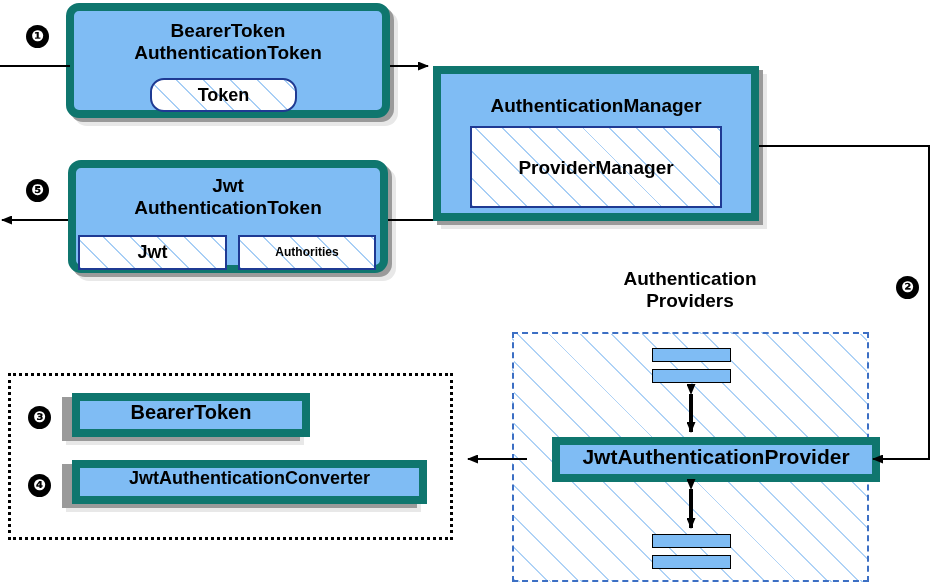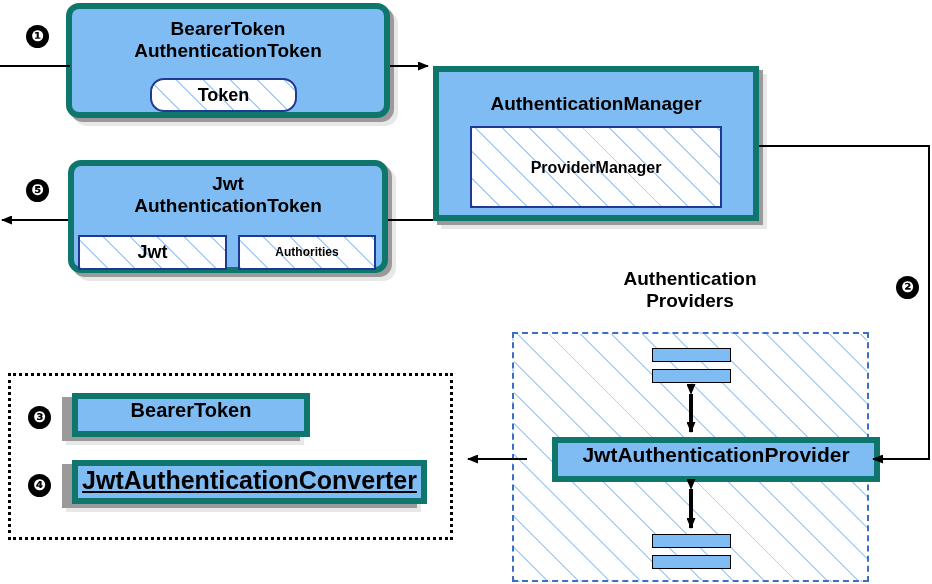--- a/index.html
+++ b/index.html
@@ -25,21 +25,21 @@
     width: 932px;
     height: 584px;
     pointer-events: none;
     z-index: 5;
   }
   
   .node {
     position: absolute;
     box-sizing: border-box;
     background: #7FBCF4;
-    border: 6px solid #0f766e;
+    border: 8px solid #0f766e;
     color: #000000;
     font-weight: bold;
     text-align: center;
     z-index: 3;
   }
   .node.round {
     border-radius: 13px;
   }
   
   .shadow2 {
@@ -212,21 +212,21 @@
   </div>
   <div class="hatch" style="left:238px; top:235px; width:138px; height:35px; font-size:12px; line-height:31px;">
     <span>Authorities</span>
   </div>
 
   <div class="shadow1" style="left:441px; top:74px; width:326px; height:155px;"></div>
   <div class="shadow2" style="left:437px; top:70px; width:326px; height:155px;"></div>
   <div class="node" style="left:433px; top:66px; width:326px; height:155px; font-size:19px; padding-top:21px;">
     <span class="title">AuthenticationManager</span>
   </div>
-  <div class="hatch" style="left:470px; top:126px; width:252px; height:82px; font-size:16px; line-height:79px;">
+  <div class="hatch" style="left:470px; top:126px; width:252px; height:82px; font-size:19px; line-height:79px;">
     <span>ProviderManager</span>
   </div>
 
   <div class="free-label two-line" style="left:568px; top:268px; width:244px; font-size:19px;">Authentication
 Providers</div>
 
   <div class="dashed-container" style="left:512px; top:332px; width:357px; height:250px;"></div>
 
   <div class="minibar" style="left:652px; top:348px; width:79px; height:14px;"></div>
   <div class="minibar" style="left:652px; top:369px; width:79px; height:14px;"></div>
@@ -243,17 +243,17 @@
   <div class="dotted-container" style="left:8px; top:373px; width:445px; height:167px;"></div>
 
   <div class="shadow1" style="left:66px; top:401px; width:238px; height:44px;"></div>
   <div class="shadow2" style="left:62px; top:397px; width:238px; height:44px;"></div>
   <div class="node" style="left:72px; top:393px; width:238px; height:44px; font-size:20px; line-height:40px;">
     <span class="title">BearerToken</span>
   </div>
 
   <div class="shadow1" style="left:66px; top:468px; width:355px; height:44px;"></div>
   <div class="shadow2" style="left:62px; top:464px; width:355px; height:44px;"></div>
-  <div class="node" style="left:72px; top:460px; width:355px; height:44px; font-size:25px; line-height:40px;text-decoration:underline;">
+  <div class="node" style="left:72px; top:460px; width:355px; height:44px; font-size:18px; line-height:40px;">
     <span class="title">JwtAuthenticationConverter</span>
   </div>
 
 </div>
 
 </body></html>

